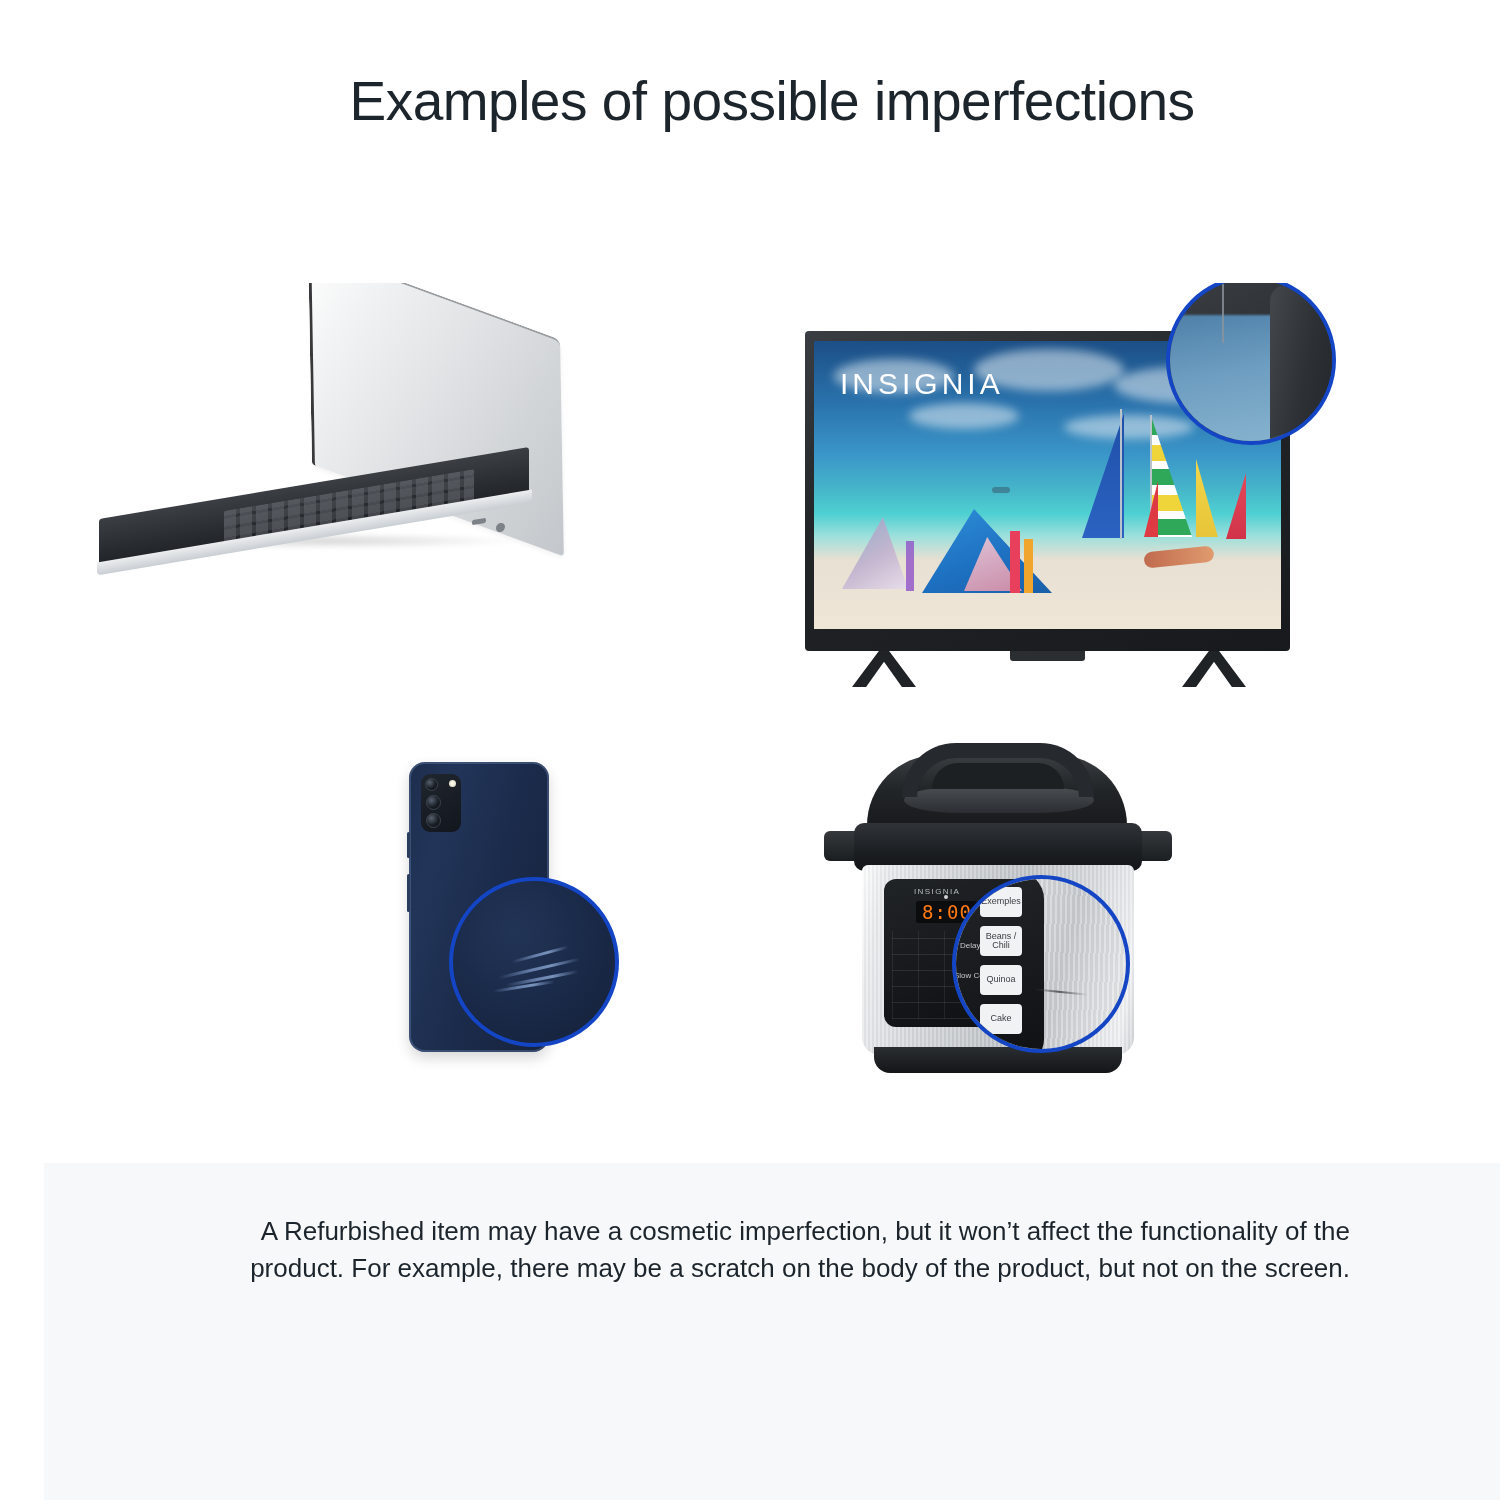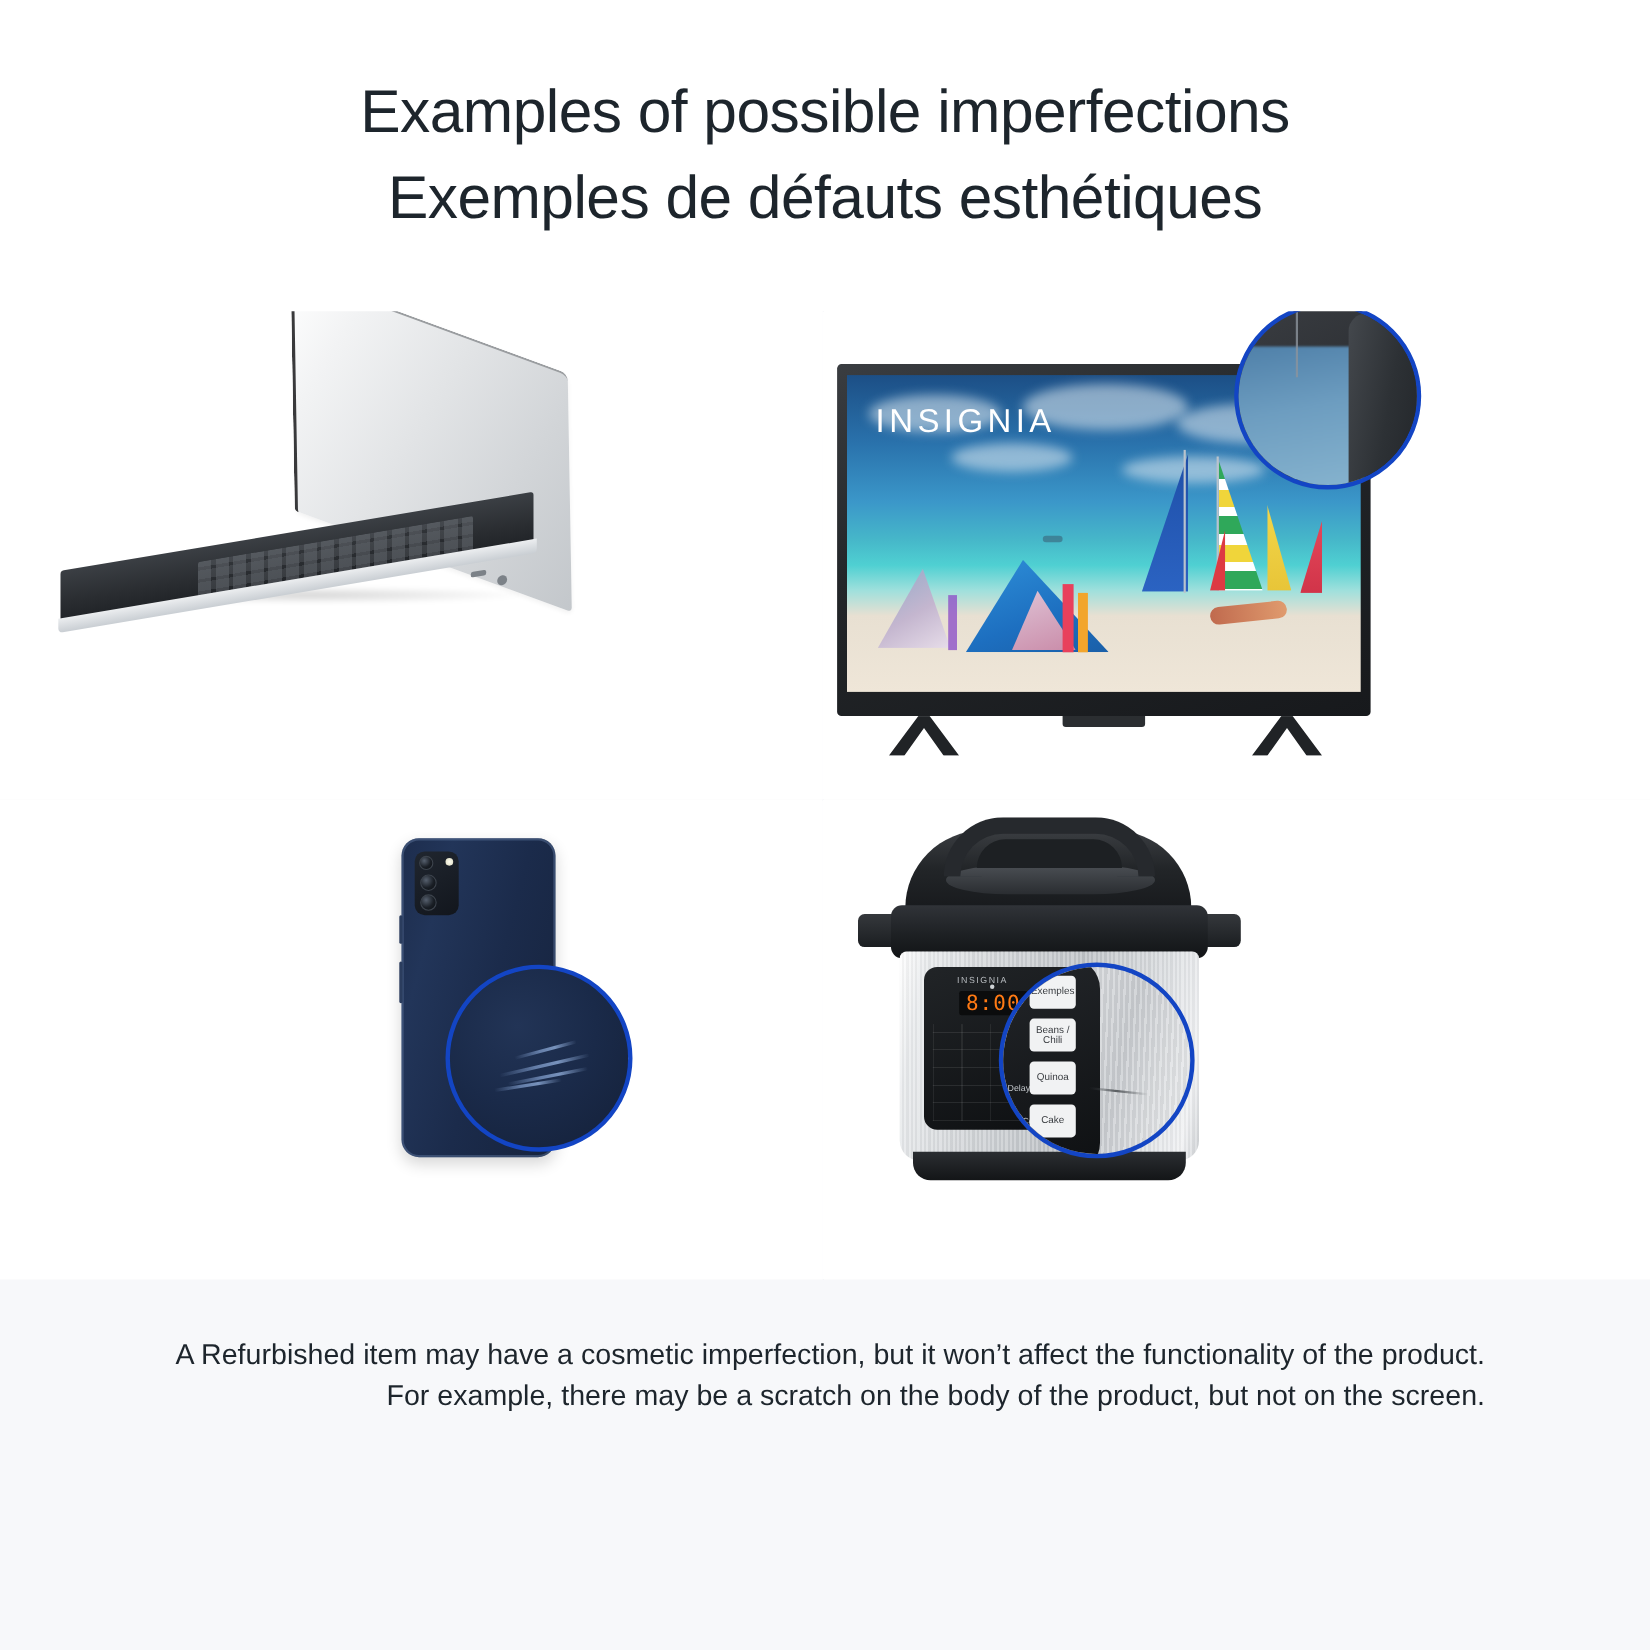--- a/index.html
+++ b/index.html
@@ -6,21 +6,21 @@
   html, body {
     width: 1500px; height: 1500px;
     background: #ffffff;
     font-family: "Liberation Sans", sans-serif;
     overflow: hidden;
   }
   #page {
     position: relative;
     width: 1500px; height: 1500px;
     background: #ffffff;
-    display: flex; flex-direction: column;
+    display: flex; flex-direction: column; padding-left: 44px;
   }
 
   
   .header {
     height: 283px;
     padding-top: 62px;
     text-align: center;
     background: #ffffff;
   }
   .title-line {
@@ -291,21 +291,21 @@
   .mag-ck-btncol {
     position:absolute; left:24px; top:8px; width:42px;
     display:flex; flex-direction:column; gap:9px;
   }
   .mag-ck-btn {
     background:#f1f2f3; border-radius:4px; height:30px;
     font-size:9px; color:#3a3d41; display:flex; align-items:center; justify-content:center;
     text-align:center; line-height:1.05;
   }
   .mag-ck-btn-dark {
-    position:absolute; font-size:8px; color:#c4c8cc; text-align:center;margin-top:44px;
+    position:absolute; font-size:8px; color:#c4c8cc; text-align:center;
   }
 
   
   .footer {
     flex: 1;
     background: #f7f8fa;
     padding: 50px 150px 0 150px;
     text-align: right;
   }
   .footer p {
@@ -315,21 +315,20 @@
     margin-bottom: 26px;
   }
 </style>
 </head>
 <body>
 
 <div id="page">
 
   <div class="header">
     <div class="title-line">Examples of possible imperfections</div>
-    <div class="title-line">Exemples de défauts esthétiques</div>
   </div>
 
   <div class="grid">
     <div class="grid-divider-v"></div>
     <div class="grid-divider-h"></div>
 
     <div class="cell">
       <div class="laptop-stage">
         <div class="lap-shadow"></div>
         <div class="lap-lid"></div>

